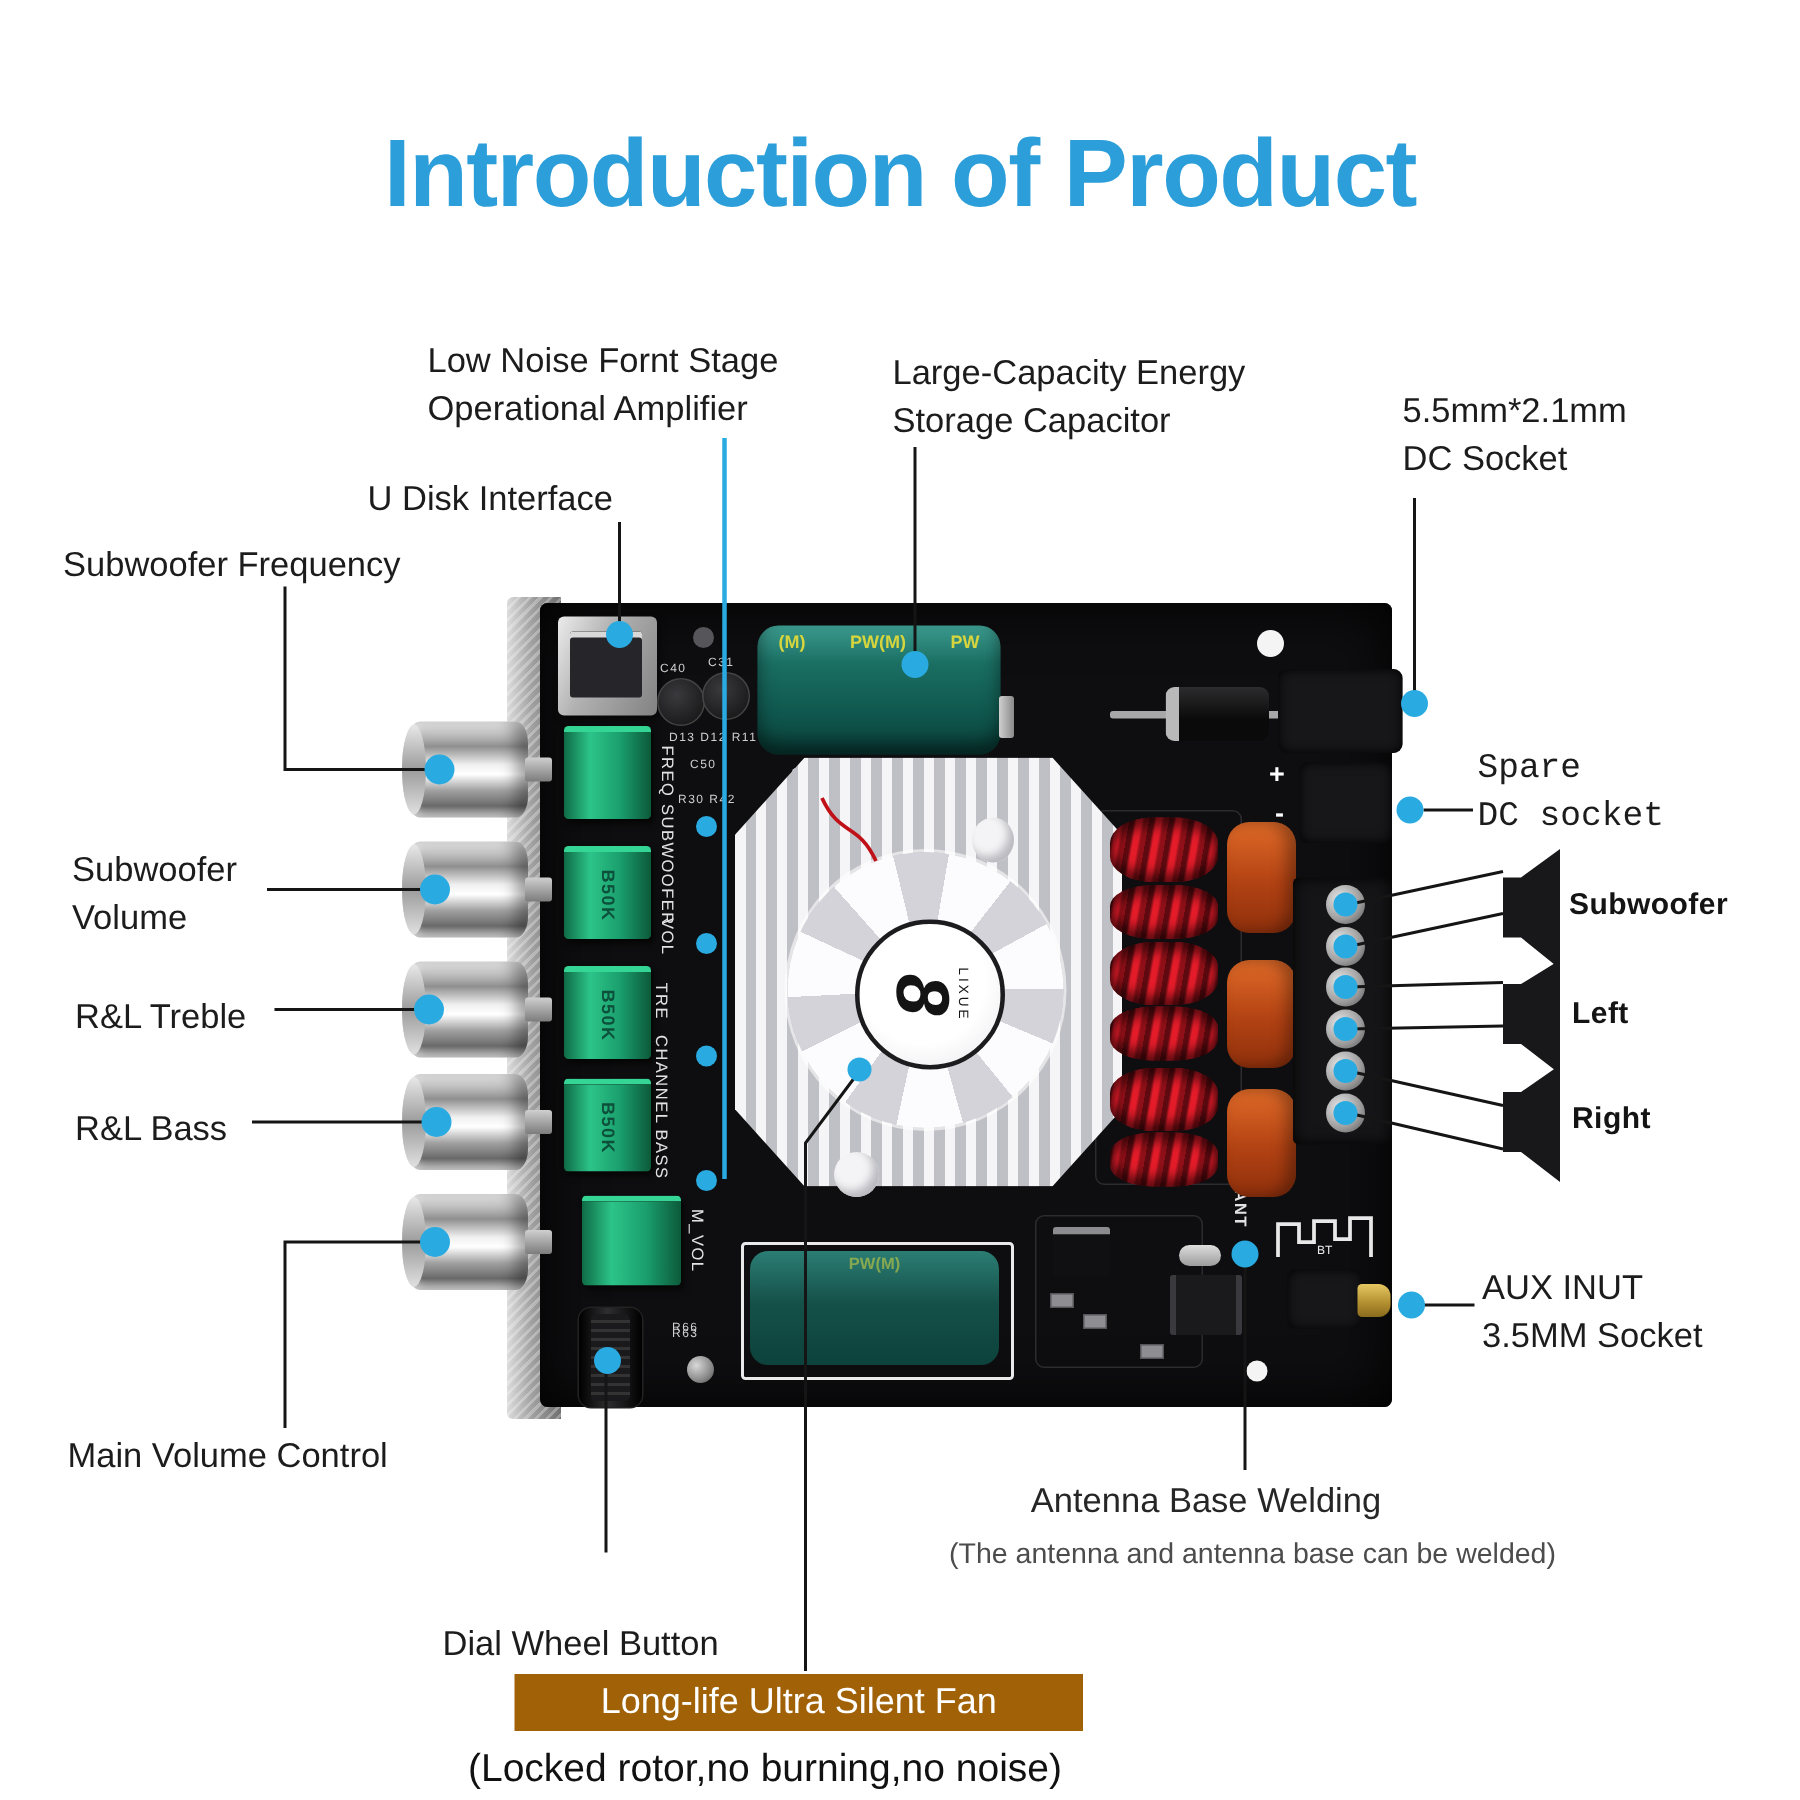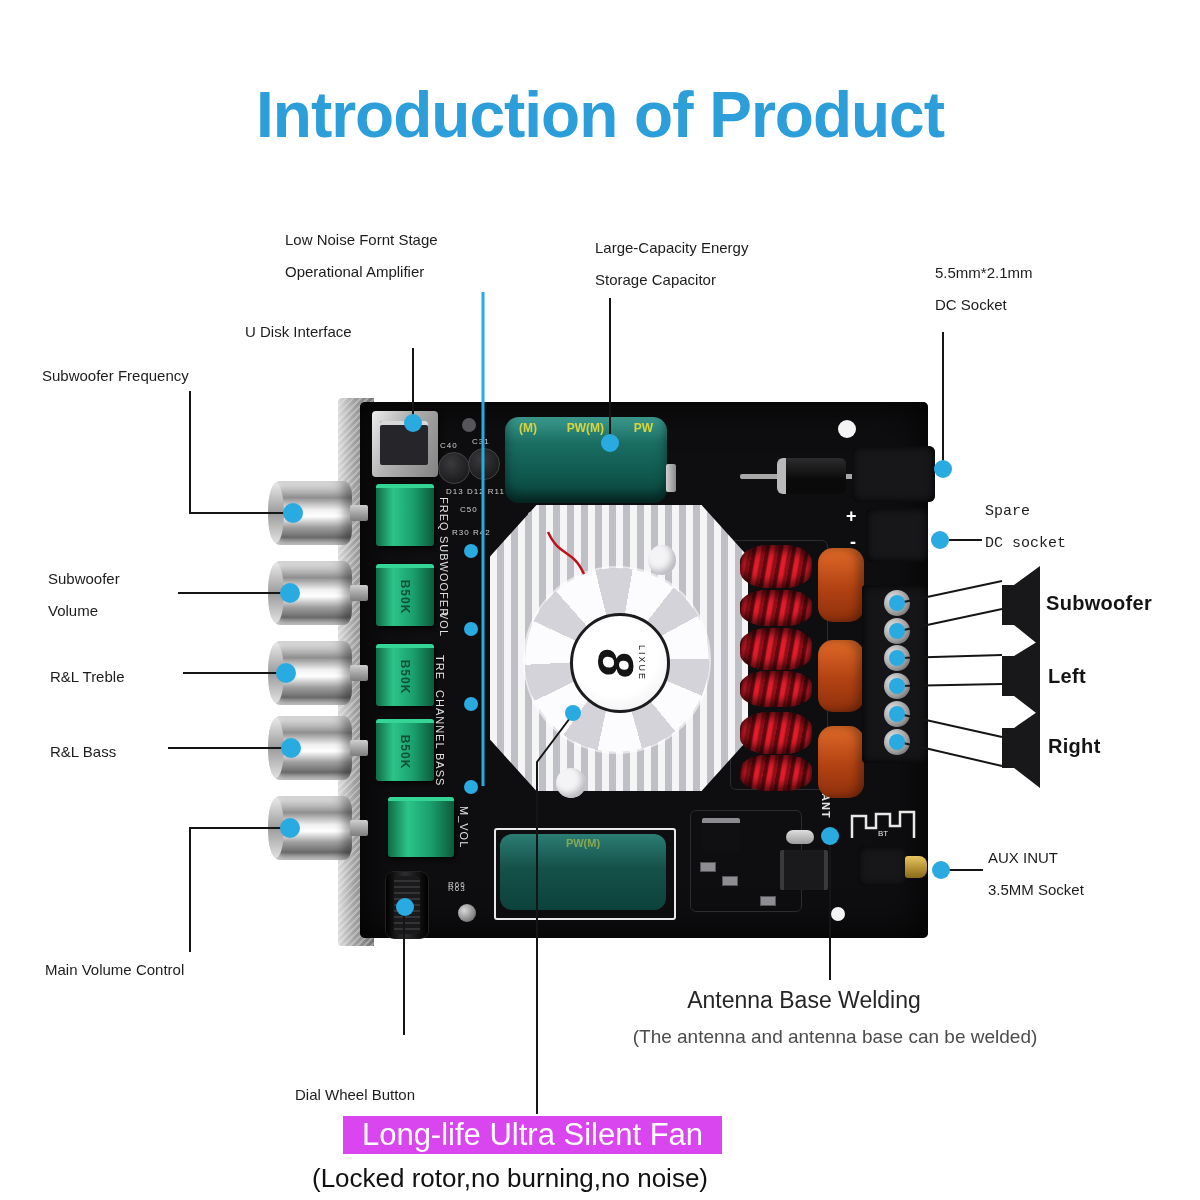--- a/index.html
+++ b/index.html
@@ -3,25 +3,25 @@
 <meta charset="utf-8">
 <style>
   html,body{margin:0;padding:0;background:#fff;}
   #stage{position:relative;width:1200px;height:1200px;background:#ffffff;overflow:hidden;
          font-family:"Liberation Sans","DejaVu Sans",sans-serif;}
   .abs{position:absolute;}
   .circle{border-radius:50%;}
   
   .title{left:0;top:78px;width:1200px;text-align:center;font-size:64px;font-weight:bold;
          letter-spacing:-1px;color:#2C9ED9;}
-  .lbl{font-size:15px;color:#1c1c1c;line-height:32px;white-space:nowrap;}
+  .lbl{font-size:23px;color:#1c1c1c;line-height:32px;white-space:nowrap;}
   .spk-lbl{font-size:20px;font-weight:bold;color:#141414;letter-spacing:.3px;white-space:nowrap;}
   .note{font-size:19px;color:#4c4c4c;white-space:nowrap;text-align:center;}
   .heading{font-size:23px;color:#262626;text-align:center;white-space:nowrap;}
-  .banner{background:#d946ef;color:#fff;font-size:31px;display:flex;align-items:center;justify-content:center;}
+  .banner{background:#a16207;color:#fff;font-size:24px;display:flex;align-items:center;justify-content:center;}
   .locked{font-size:26px;color:#111;text-align:center;white-space:nowrap;}
   
   .panel{background:linear-gradient(90deg,#dcdcdc,#a2a2a2 45%,#6f6f6f);border-radius:4px 0 0 4px;}
   .panel:after{content:"";position:absolute;inset:0;
      background:repeating-linear-gradient(135deg,rgba(255,255,255,.28) 0 2px,transparent 2px 5px);}
   .pcb{background:#0e0e10;border-radius:5px;box-shadow:inset 0 0 40px #000;}
   .trace{border:1px solid #2b2b30;border-radius:6px;}
   .knob{border-radius:12px 8px 8px 12px / 30px 14px 14px 30px;
      background:linear-gradient(180deg,#fafafa 0%,#cfcfcf 10%,#8f8f8f 26%,#f0f0f0 45%,#ffffff 55%,#a0a0a0 72%,#6b6b6b 88%,#d6d6d6 100%);
      box-shadow:inset -8px 0 10px rgba(0,0,0,.35), inset 4px 0 6px rgba(255,255,255,.6);}

